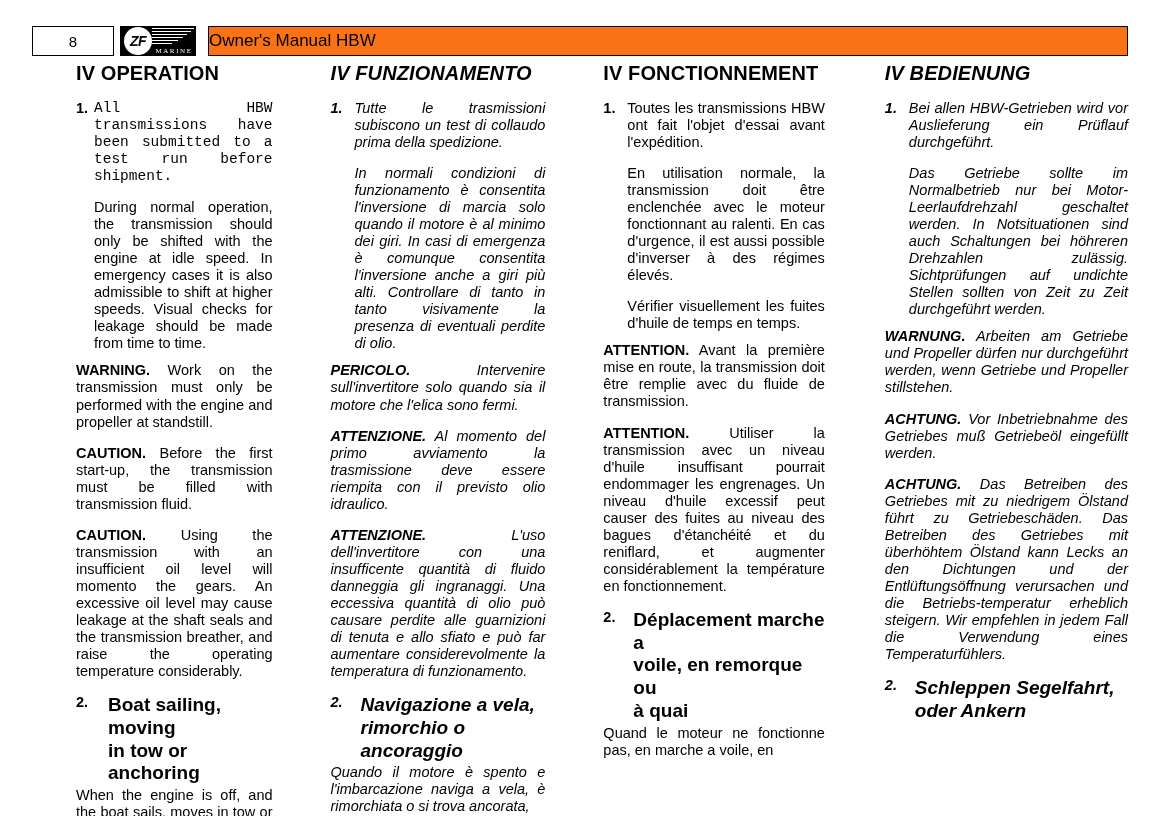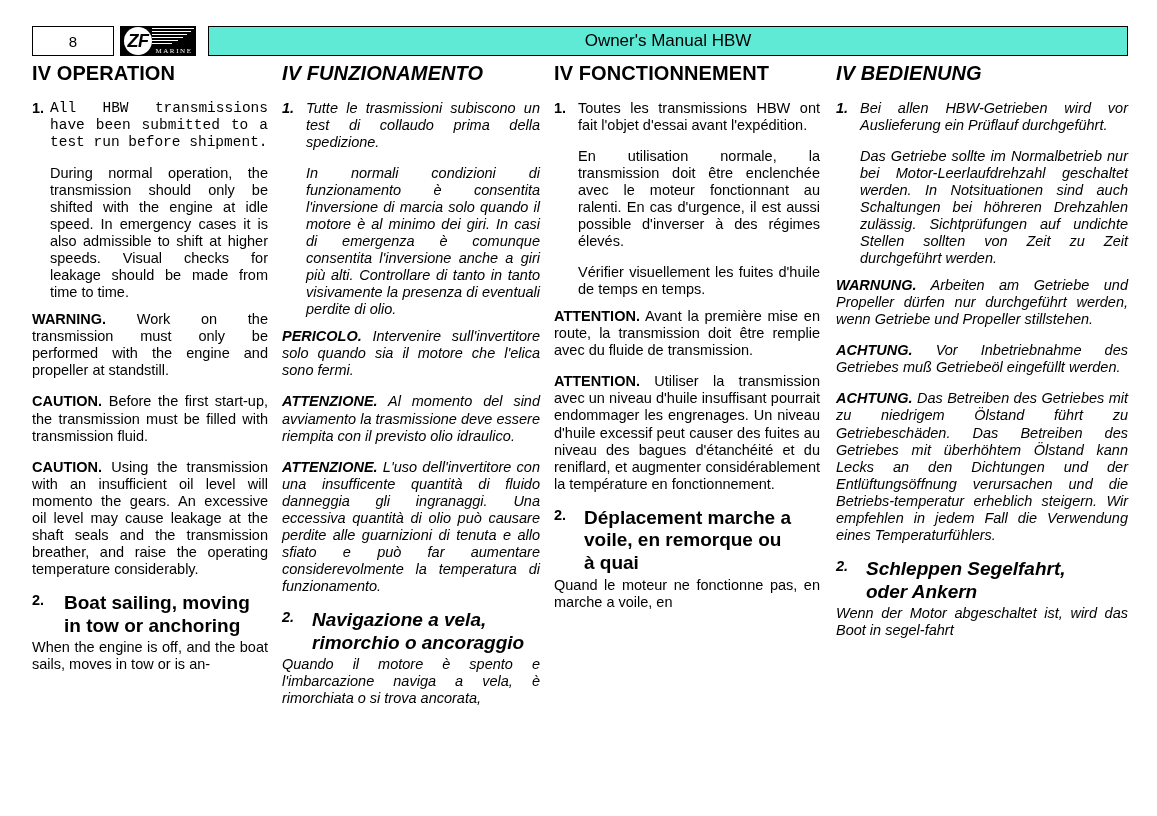--- a/index.html
+++ b/index.html
@@ -59,21 +59,21 @@
     border-radius: 50%;
     background: #fff;
     display: flex;
     align-items: center;
     justify-content: center;
   }
   .zf-circle span {
     font-family: "Liberation Sans", sans-serif;
     font-weight: bold;
     font-style: italic;
-    font-size: 18px;
+    font-size: 14px;
     color: #000;
     letter-spacing: -0.5px;
     line-height: 1;
   }
   .zf-lines {
     position: absolute;
     left: 32px;
     top: 2px;
     width: 42px;
     height: 18px;
@@ -95,42 +95,42 @@
     font-size: 7px;
     letter-spacing: 1.6px;
     line-height: 1;
   }
   .title-box {
     margin-left: 12px;
     flex: 1;
     border: 1.5px solid #000;
     display: flex;
     align-items: center;
-    justify-content: center;
-    box-sizing: border-box;
-    background: #5eead4;
+    box-sizing: border-box;
+    background: #f97316;
   }
   .title-box .title-text {
     font-size: 17px;
     font-weight: normal;
     color: #000;
   }
 
   
   .columns {
     position: absolute;
     left: 0;
     top: 62px;
     width: 1157px;
     height: 754px;
     display: flex;
   }
   .col {
     box-sizing: border-box;
     padding: 0;
+    margin-left: 44px;
   }
   .col-en { width: 282px; padding-left: 32px; padding-right: 14px; }
   .col-it { width: 272px; padding-left: 0px;  padding-right: 14px; }
   .col-fr { width: 282px; padding-left: 0px;  padding-right: 16px; }
   .col-de { width: 321px; padding-left: 0px;  padding-right: 29px; }
 
   h1.sec-title {
     margin: 0 0 16px 0;
     font-size: 20px;
     font-weight: bold;
@@ -266,21 +266,21 @@
       <div class="numitem">
         <div class="num">1.</div>
         <div class="body">
           <p class="para tight">Tutte le trasmissioni subiscono un test di collaudo prima della spedizione.</p>
           <p class="para">In normali condizioni di funzionamento è consentita l'inversione di marcia solo quando il motore è al minimo dei giri. In casi di emergenza è comunque consentita l'inversione anche a giri più alti. Controllare di tanto in tanto visivamente la presenza di eventuali perdite di olio.</p>
         </div>
       </div>
 
       <p class="para gap-lg"><span class="lead">PERICOLO.</span><span> Intervenire sull'invertitore solo quando sia il motore che l'elica sono fermi.</span></p>
 
-      <p class="para gap-lg"><span class="lead">ATTENZIONE.</span><span> Al momento del sind avviamento la trasmissione deve essere riempita con il previsto olio idraulico.</span></p>
+      <p class="para gap-lg"><span class="lead">ATTENZIONE.</span><span> Al momento del primo avviamento la trasmissione deve essere riempita con il previsto olio idraulico.</span></p>
 
       <p class="para gap-xl"><span class="lead">ATTENZIONE.</span><span> L'uso dell'invertitore con una insufficente quantità di fluido danneggia gli ingranaggi. Una eccessiva quantità di olio può causare perdite alle guarnizioni di tenuta e allo sfiato e può far aumentare considerevolmente la temperatura di funzionamento.</span></p>
 
       <div class="subitem">
         <div class="num">2.</div>
         <div class="body">
           <div class="subhead">Navigazione a vela,</div>
           <div class="subhead">rimorchio o ancoraggio</div>
         </div>
       </div>
@@ -332,17 +332,16 @@
 
       <p class="para gap-lg"><span class="lead">ACHTUNG.</span><span> Das Betreiben des Getriebes mit zu niedrigem Ölstand führt zu Getriebeschäden. Das Betreiben des Getriebes mit überhöhtem Ölstand kann Lecks an den Dichtungen und der Entlüftungsöffnung verursachen und die Betriebs-temperatur erheblich steigern. Wir empfehlen in jedem Fall die Verwendung eines Temperaturfühlers.</span></p>
 
       <div class="subitem">
         <div class="num">2.</div>
         <div class="body">
           <div class="subhead">Schleppen Segelfahrt,</div>
           <div class="subhead">oder Ankern</div>
         </div>
       </div>
-      <p class="para tight">Wenn der Motor abgeschaltet ist, wird das Boot in segel-fahrt</p>
     </div>
 
   </div>
 </div>
 
 </body></html>

